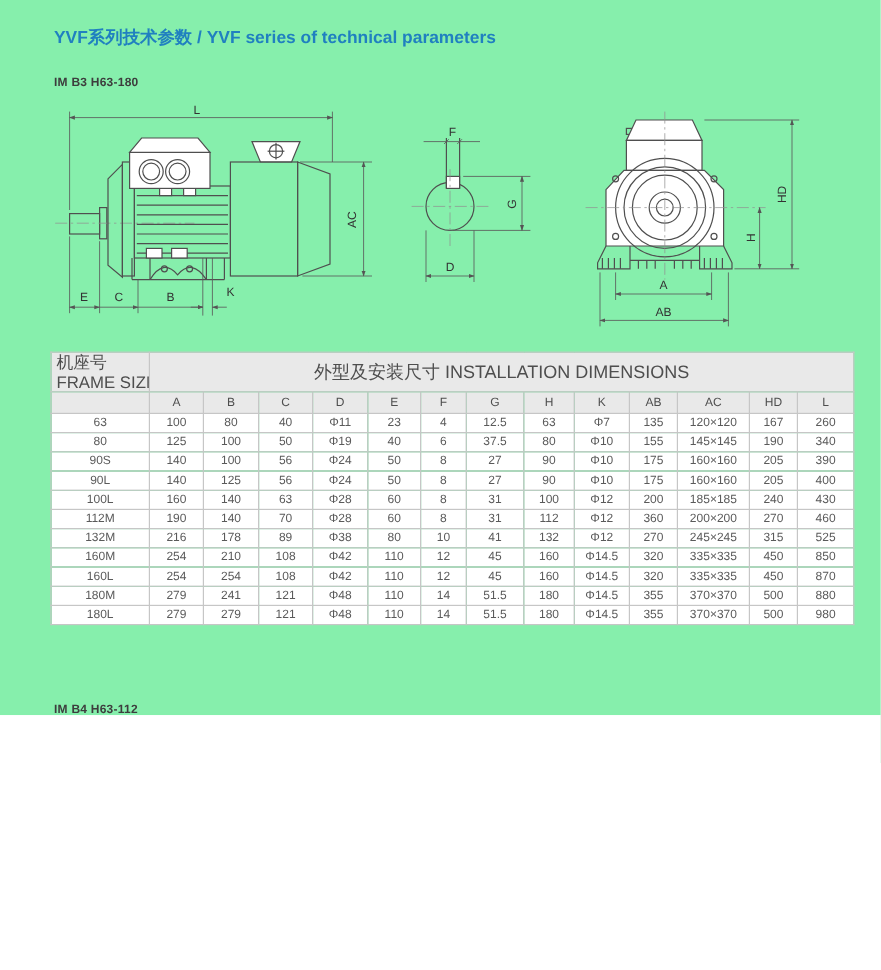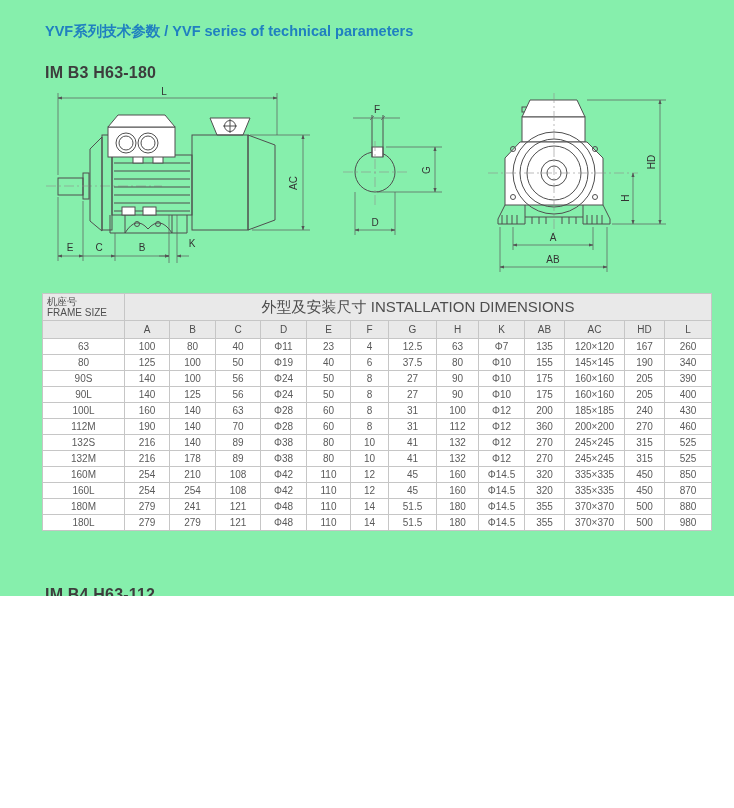--- a/index.html
+++ b/index.html
@@ -1,33 +1,33 @@
 <!DOCTYPE html>
 <html><head>
 <meta charset="utf-8">
 <style>
   html,body{margin:0;padding:0;background:#fff;}
   #page{position:relative;width:734px;height:596px;background:#86efac;overflow:hidden;
         font-family:"Liberation Sans", sans-serif;}
   .abs{position:absolute;}
   #title{left:45px;top:22px;font-size:14.5px;font-weight:600;color:#2080c0;}
-  .sec-head{font-size:16px;font-weight:bold;color:#3d3d3d;letter-spacing:.2px;}
+  .sec-head{font-size:10px;font-weight:bold;color:#3d3d3d;letter-spacing:.2px;}
   #head-b3{left:45px;top:64px;}
   #head-b4{left:45px;top:586px;}
 
   
   #dim-table{left:42px;top:293px;width:670px;border-collapse:collapse;table-layout:fixed;
              font-size:10px;color:#5a5a5a;}
   #dim-table th,#dim-table td{border:1px solid #c6c6c6;text-align:center;padding:0;
              font-weight:normal;overflow:hidden;white-space:nowrap;}
   #dim-table thead th{background:#e9e9e9;color:#4e4e4e;}
   #dim-table .hrow1 th{height:26px;}
   #dim-table .hrow2 th{height:17px;}
   #dim-table tbody td{height:15px;background:#fff;}
-  #dim-table th.frame-hd{text-align:left;padding-left:4px;font-size:10px;line-height:1.15;}
+  #dim-table th.frame-hd{text-align:left;padding-left:4px;font-size:14px;line-height:1.15;}
   #dim-table th.dims-hd{font-size:15px;}
 
   
   .ol{stroke:#4f4f4f;stroke-width:1;fill:none;}
   .olw{stroke:#4f4f4f;stroke-width:1;fill:#fff;}
   .dl{stroke:#5a5a5a;stroke-width:.7;fill:none;}
   .cl{stroke:#8f8f8f;stroke-width:.6;stroke-dasharray:10 3 2 3;fill:none;}
   svg text{font-family:"Liberation Sans", sans-serif;font-size:10px;fill:#333;}
 </style>
 </head>
@@ -335,36 +335,20 @@
           <td>8</td>
           <td>31</td>
           <td>112</td>
           <td>Φ12</td>
           <td>360</td>
           <td>200×200</td>
           <td>270</td>
           <td>460</td>
         </tr>
         <tr>
-          <td>132S</td>
-          <td>216</td>
-          <td>140</td>
-          <td>89</td>
-          <td>Φ38</td>
-          <td>80</td>
-          <td>10</td>
-          <td>41</td>
-          <td>132</td>
-          <td>Φ12</td>
-          <td>270</td>
-          <td>245×245</td>
-          <td>315</td>
-          <td>525</td>
-        </tr>
-        <tr>
           <td>132M</td>
           <td>216</td>
           <td>178</td>
           <td>89</td>
           <td>Φ38</td>
           <td>80</td>
           <td>10</td>
           <td>41</td>
           <td>132</td>
           <td>Φ12</td>

